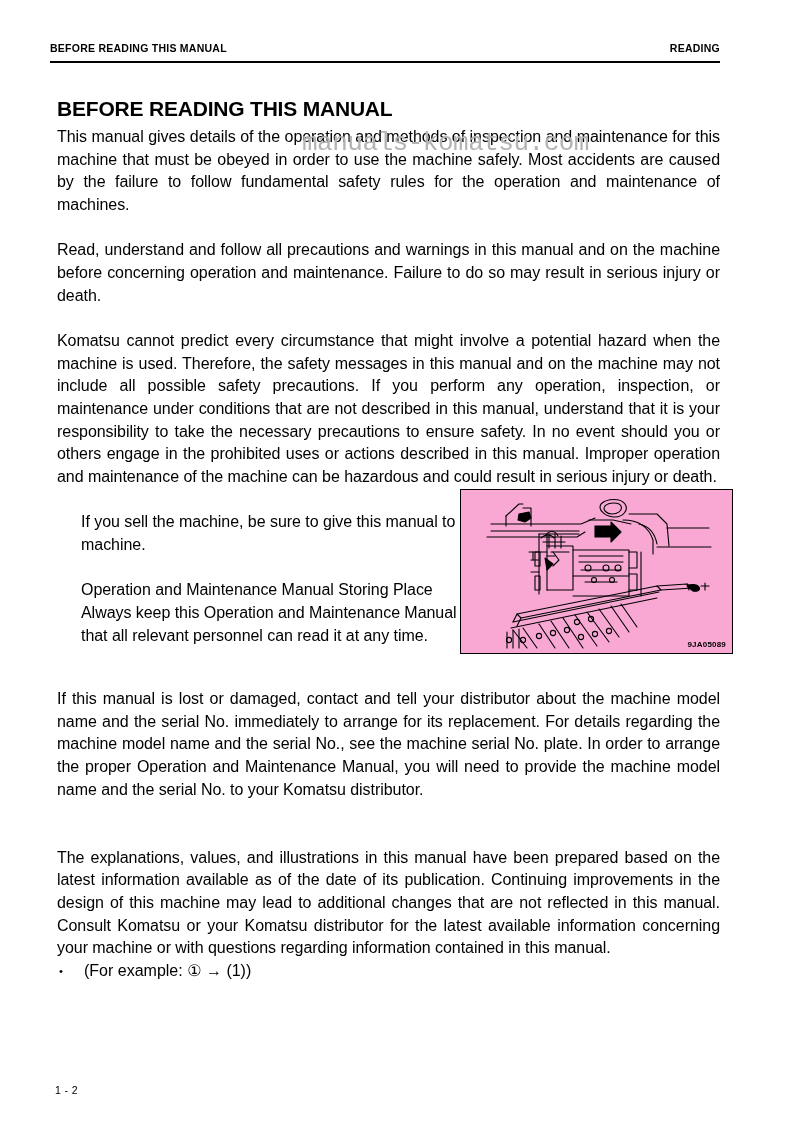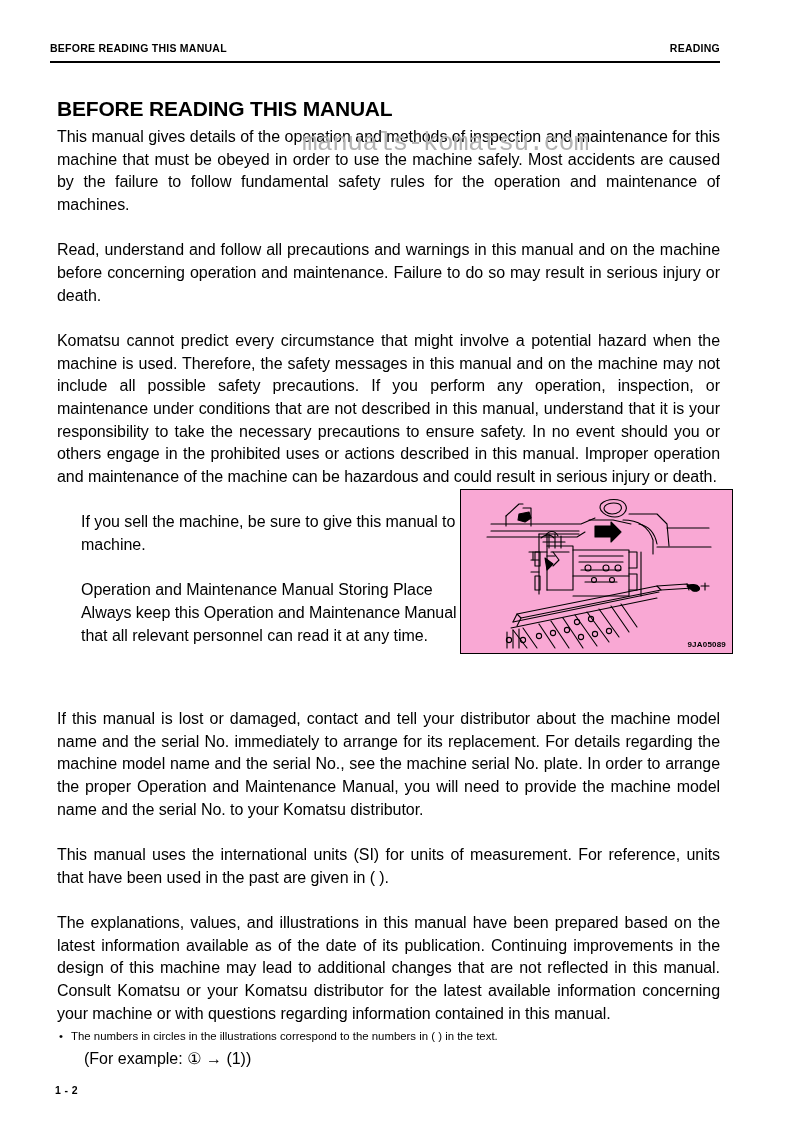--- a/index.html
+++ b/index.html
@@ -144,21 +144,21 @@
     font-family: Liberation Mono, monospace;
     margin-left: 30px;
   }
 
   
   .footer {
     position: absolute;
     left: 55px;
     top: 1084px;
     font-size: 10.5px;
-    font-weight: bold;
+    font-weight: normal;
     letter-spacing: 0.4px;
   }
 </style>
 </head>
 <body>
 
 <div class="page">
 
   <div class="header">
     <div class="header-left">BEFORE READING THIS MANUAL</div>
@@ -283,34 +283,32 @@
         <circle cx="120" cy="147" r="2.6"></circle>
         <circle cx="134" cy="144" r="2.6"></circle>
         <circle cx="148" cy="141" r="2.6"></circle>
         <circle cx="116" cy="132" r="2.6"></circle>
         <circle cx="130" cy="129" r="2.6"></circle>
       </g>
     </svg>
     <div class="fig-code">9JA05089</div>
   </div>
 
-  <div class="content" style="top:708px;">
+  <div class="content" style="top:688px;">
 
     <p class="para">If this manual is lost or damaged, contact and tell your distributor about the machine model name and the serial No. immediately to arrange for its replacement. For details regarding the machine model name and the serial No., see the machine serial No. plate. In order to arrange the proper Operation and Maintenance Manual, you will need to provide the machine model name and the serial No. to your Komatsu distributor.</p>
     <div class="gap"></div>
 
-    <p class="para">This manual uses the international units (SI) for units of measurement. For reference, units that have been used in the past are given in ( ).</p>
     <div class="gap"></div>
 
     <p class="para">The explanations, values, and illustrations in this manual have been prepared based on the latest information available as of the date of its publication. Continuing improvements in the design of this machine may lead to additional changes that are not reflected in this manual. Consult Komatsu or your Komatsu distributor for the latest available information concerning your machine or with questions regarding information contained in this manual.</p>
 
     <ul class="bullets">
       <li>
         <span class="dot">•</span>
-        <span>The numbers in circles in the illustrations correspond to the numbers in ( ) in the text.</span>
       </li>
     </ul>
     <div class="example-line">(For example: ① → (1))</div>
 
   </div>
 
   <div class="watermark">manuals-komatsu.com</div>
 
   <div class="footer">1 - 2</div>
 

